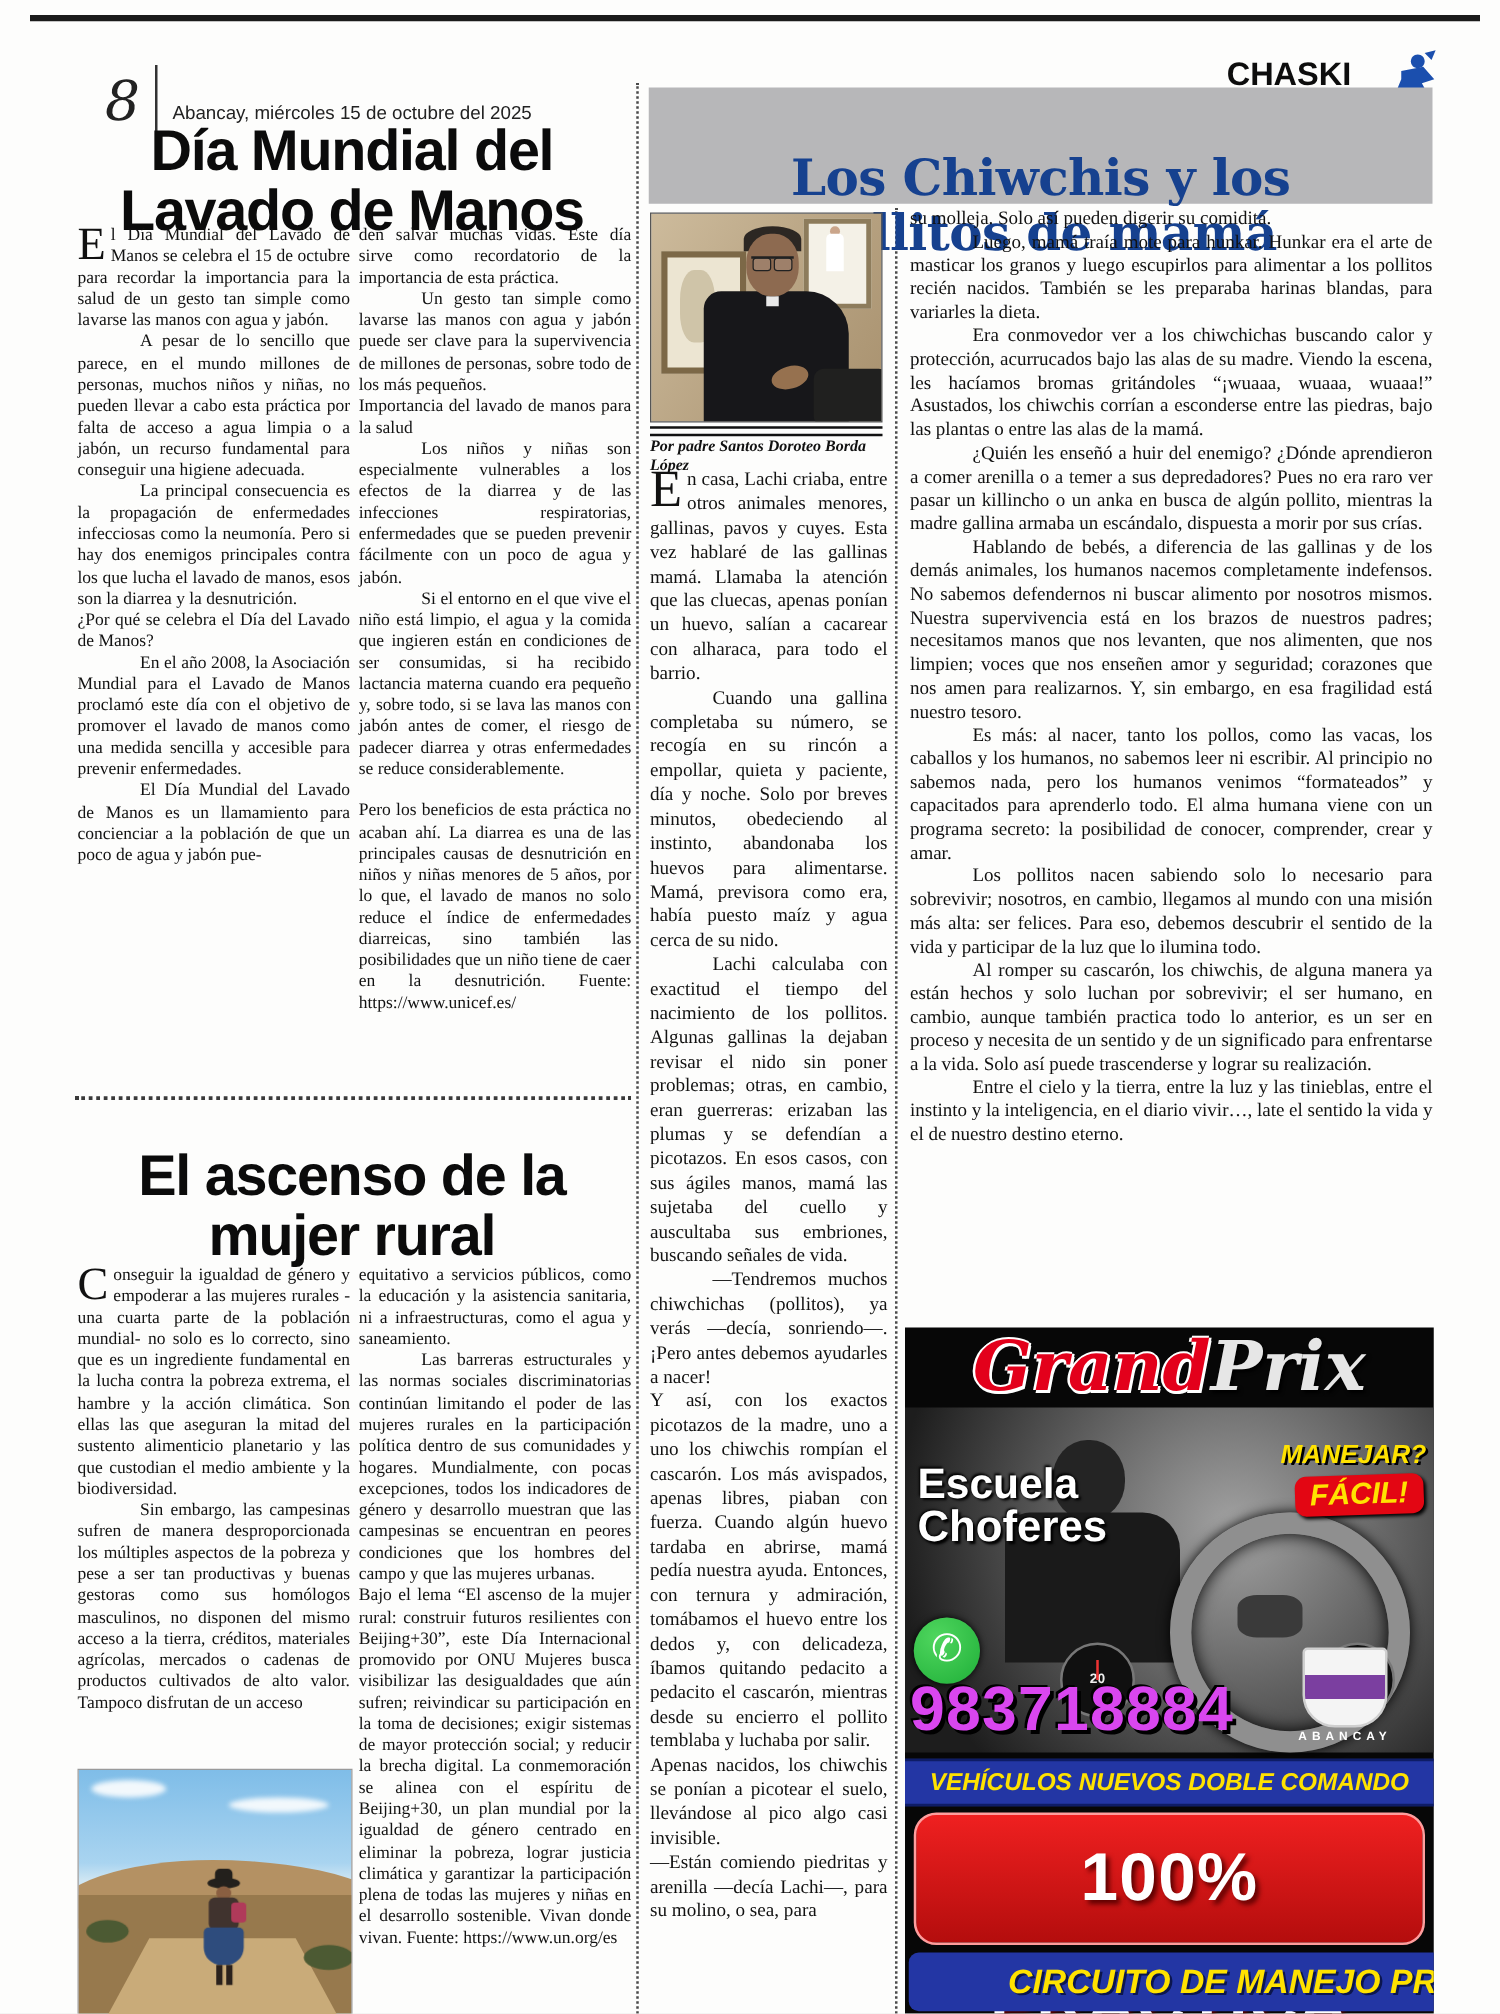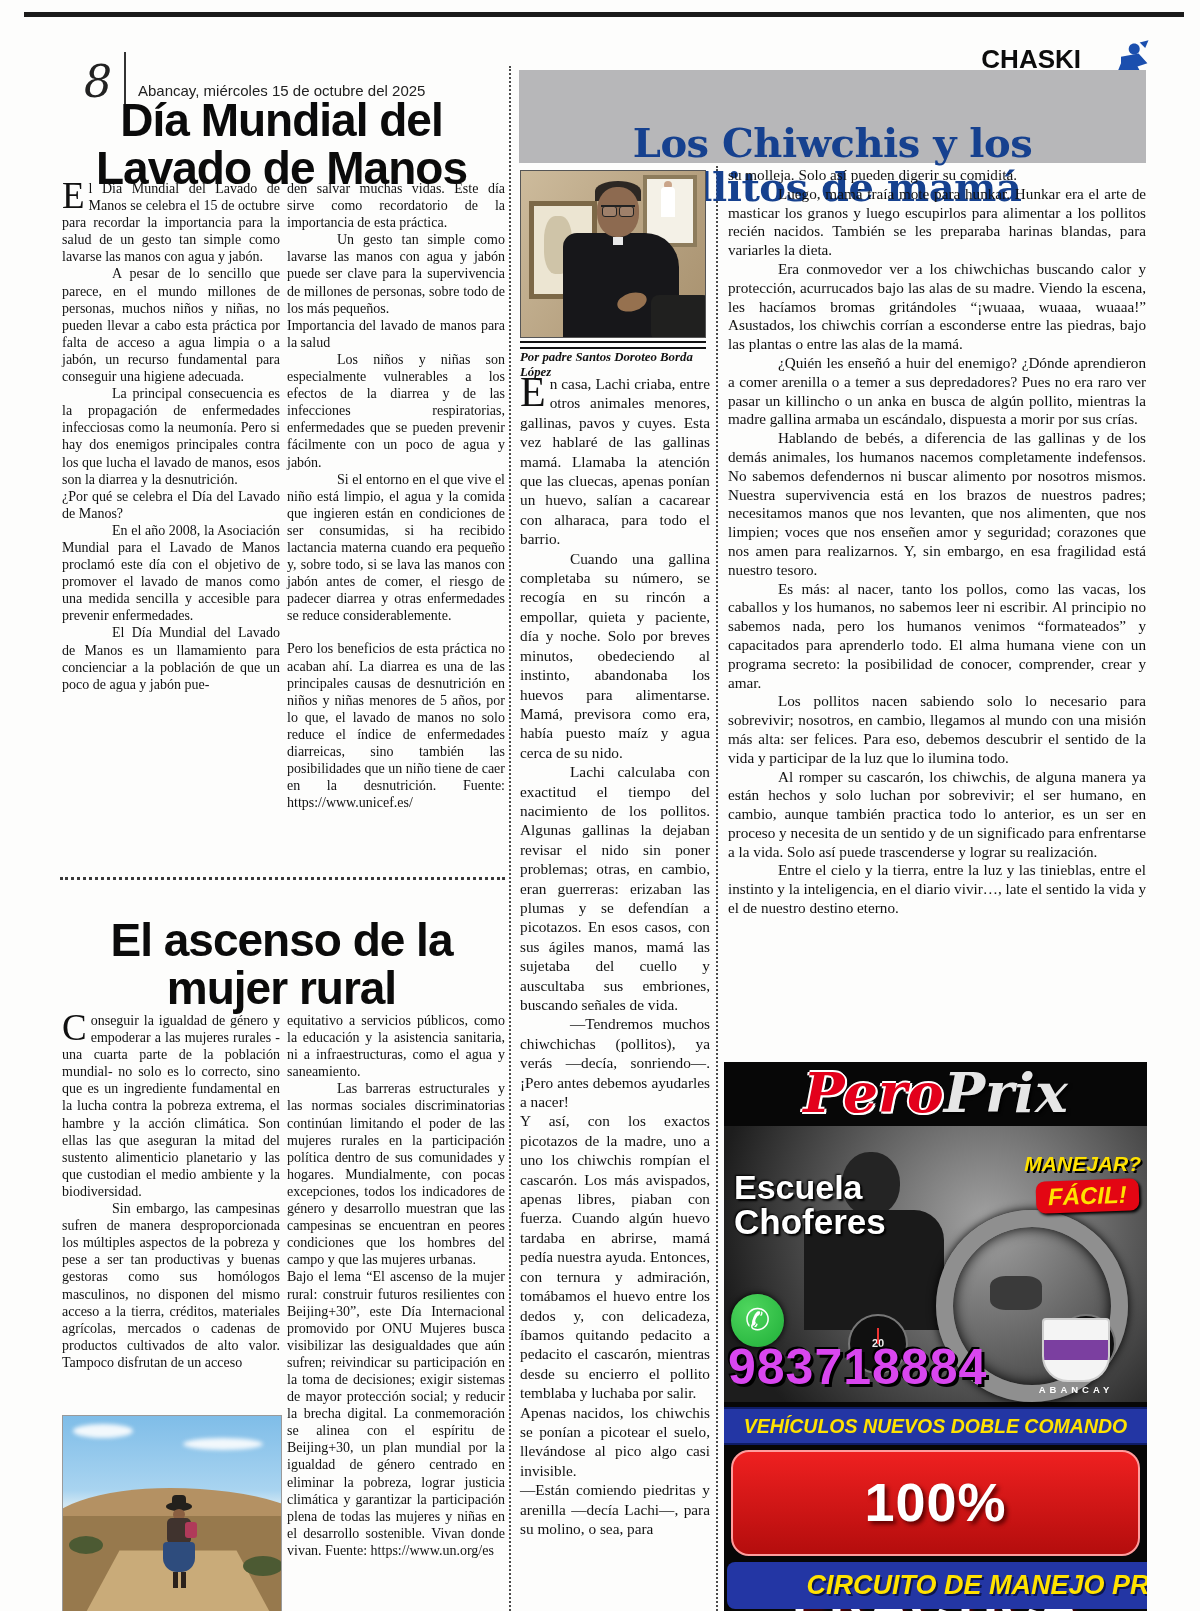--- a/index.html
+++ b/index.html
@@ -265,21 +265,21 @@
     <p class="ind">¿Quién les enseñó a huir del enemigo? ¿Dónde aprendieron a comer arenilla o a temer a sus depredadores? Pues no era raro ver pasar un killincho o un anka en busca de algún pollito, mientras la madre gallina armaba un escándalo, dispuesta a morir por sus crías.</p>
     <p class="ind">Hablando de bebés, a diferencia de las gallinas y de los demás animales, los humanos nacemos completamente indefensos. No sabemos defendernos ni buscar alimento por nosotros mismos. Nuestra supervivencia está en los brazos de nuestros padres; necesitamos manos que nos levanten, que nos alimenten, que nos limpien; voces que nos enseñen amor y seguridad; corazones que nos amen para realizarnos. Y, sin embargo, en esa fragilidad está nuestro tesoro.</p>
     <p class="ind">Es más: al nacer, tanto los pollos, como las vacas, los caballos y los humanos, no sabemos leer ni escribir. Al principio no sabemos nada, pero los humanos venimos “formateados” y capacitados para aprenderlo todo. El alma humana viene con un programa secreto: la posibilidad de conocer, comprender, crear y amar.</p>
     <p class="ind">Los pollitos nacen sabiendo solo lo necesario para sobrevivir; nosotros, en cambio, llegamos al mundo con una misión más alta: ser felices. Para eso, debemos descubrir el sentido de la vida y participar de la luz que lo ilumina todo.</p>
     <p class="ind">Al romper su cascarón, los chiwchis, de alguna manera ya están hechos y solo luchan por sobrevivir; el ser humano, en cambio, aunque también practica todo lo anterior, es un ser en proceso y necesita de un sentido y de un significado para enfrentarse a la vida. Solo así puede trascenderse y lograr su realización.</p>
     <p class="ind">Entre el cielo y la tierra, entre la luz y las tinieblas, entre el instinto y la inteligencia, en el diario vivir…, late el sentido la vida y el de nuestro destino eterno.</p>
   </div>
 
   <div class="ad">
     <div class="ad-brand">
-      <span class="g">Pero</span><span class="p">Prix</span>
+      <span class="g">Grand</span><span class="p">Prix</span>
     </div>
     <div class="ad-photo">
       <div class="ad-driver-head"></div>
       <div class="ad-driver-body"></div>
       <div class="ad-wheel"></div>
       <div class="ad-hub"></div>
       <div class="ad-gauge ad-g1"><span>20</span><i class="ad-needle"></i></div>
       <div class="ad-gauge ad-g2"><span>180</span><i class="ad-needle"></i></div>
       <div class="ad-school">
         <div class="s1">Escuela</div>

